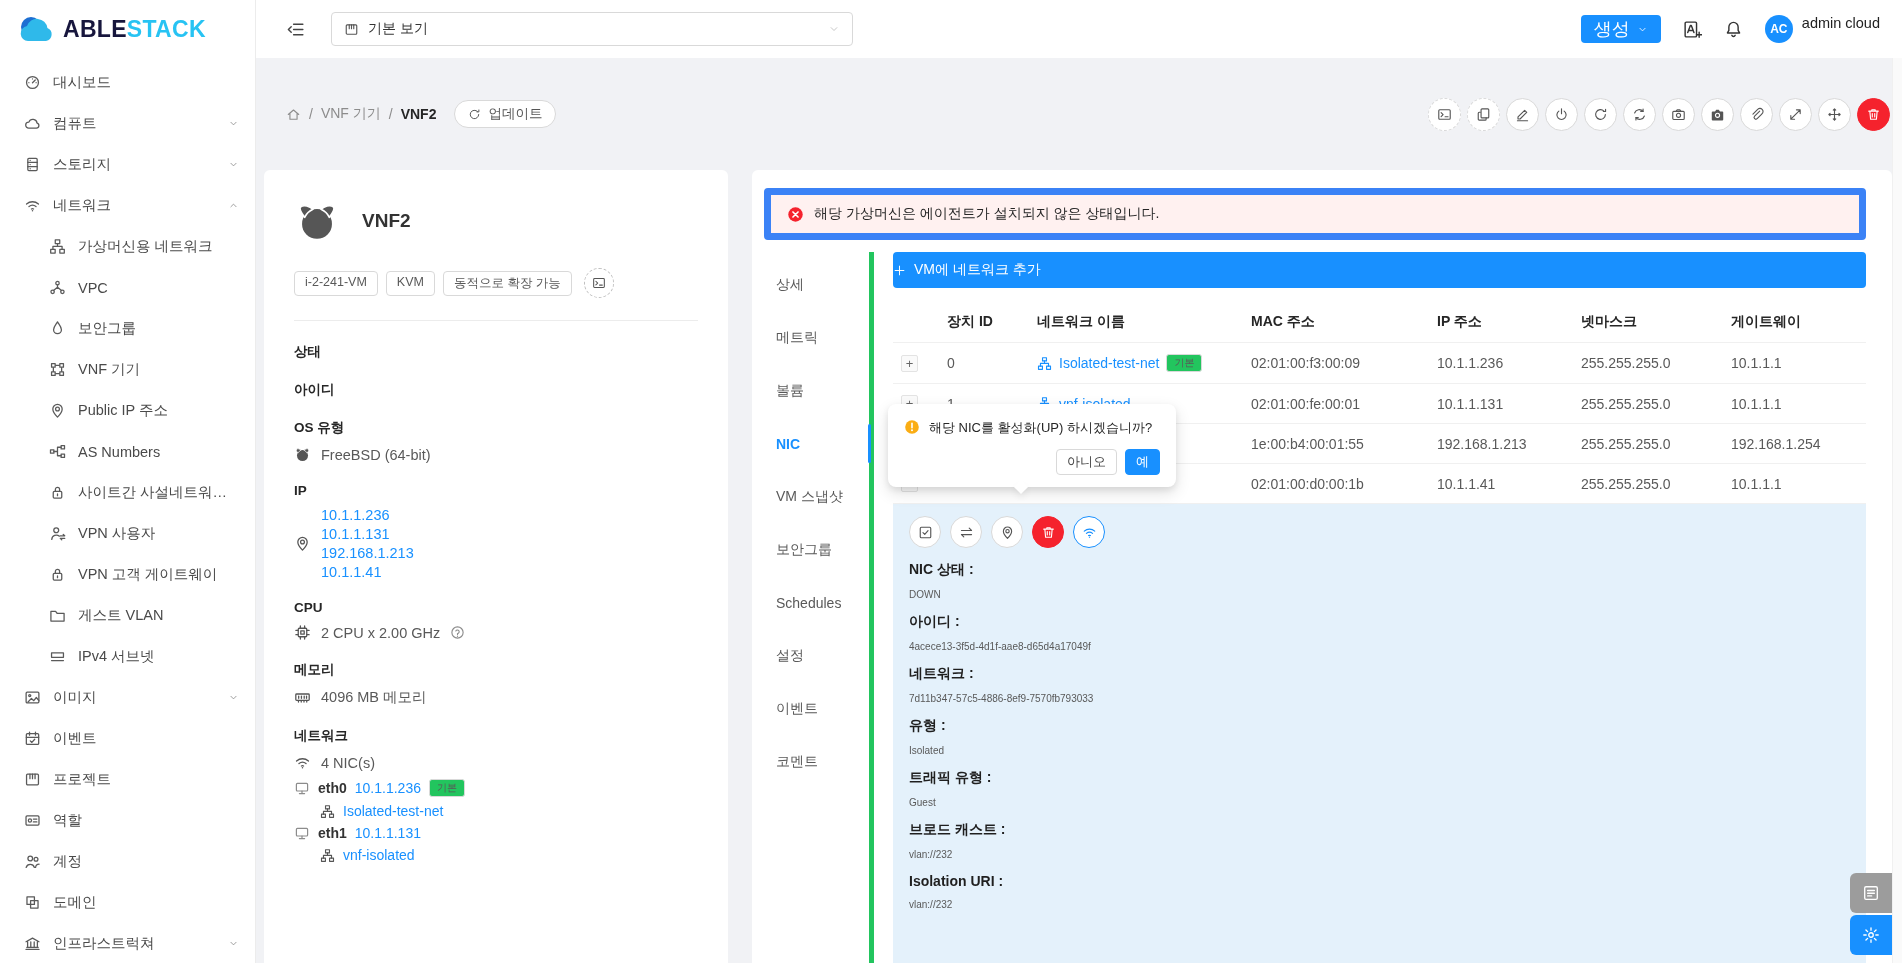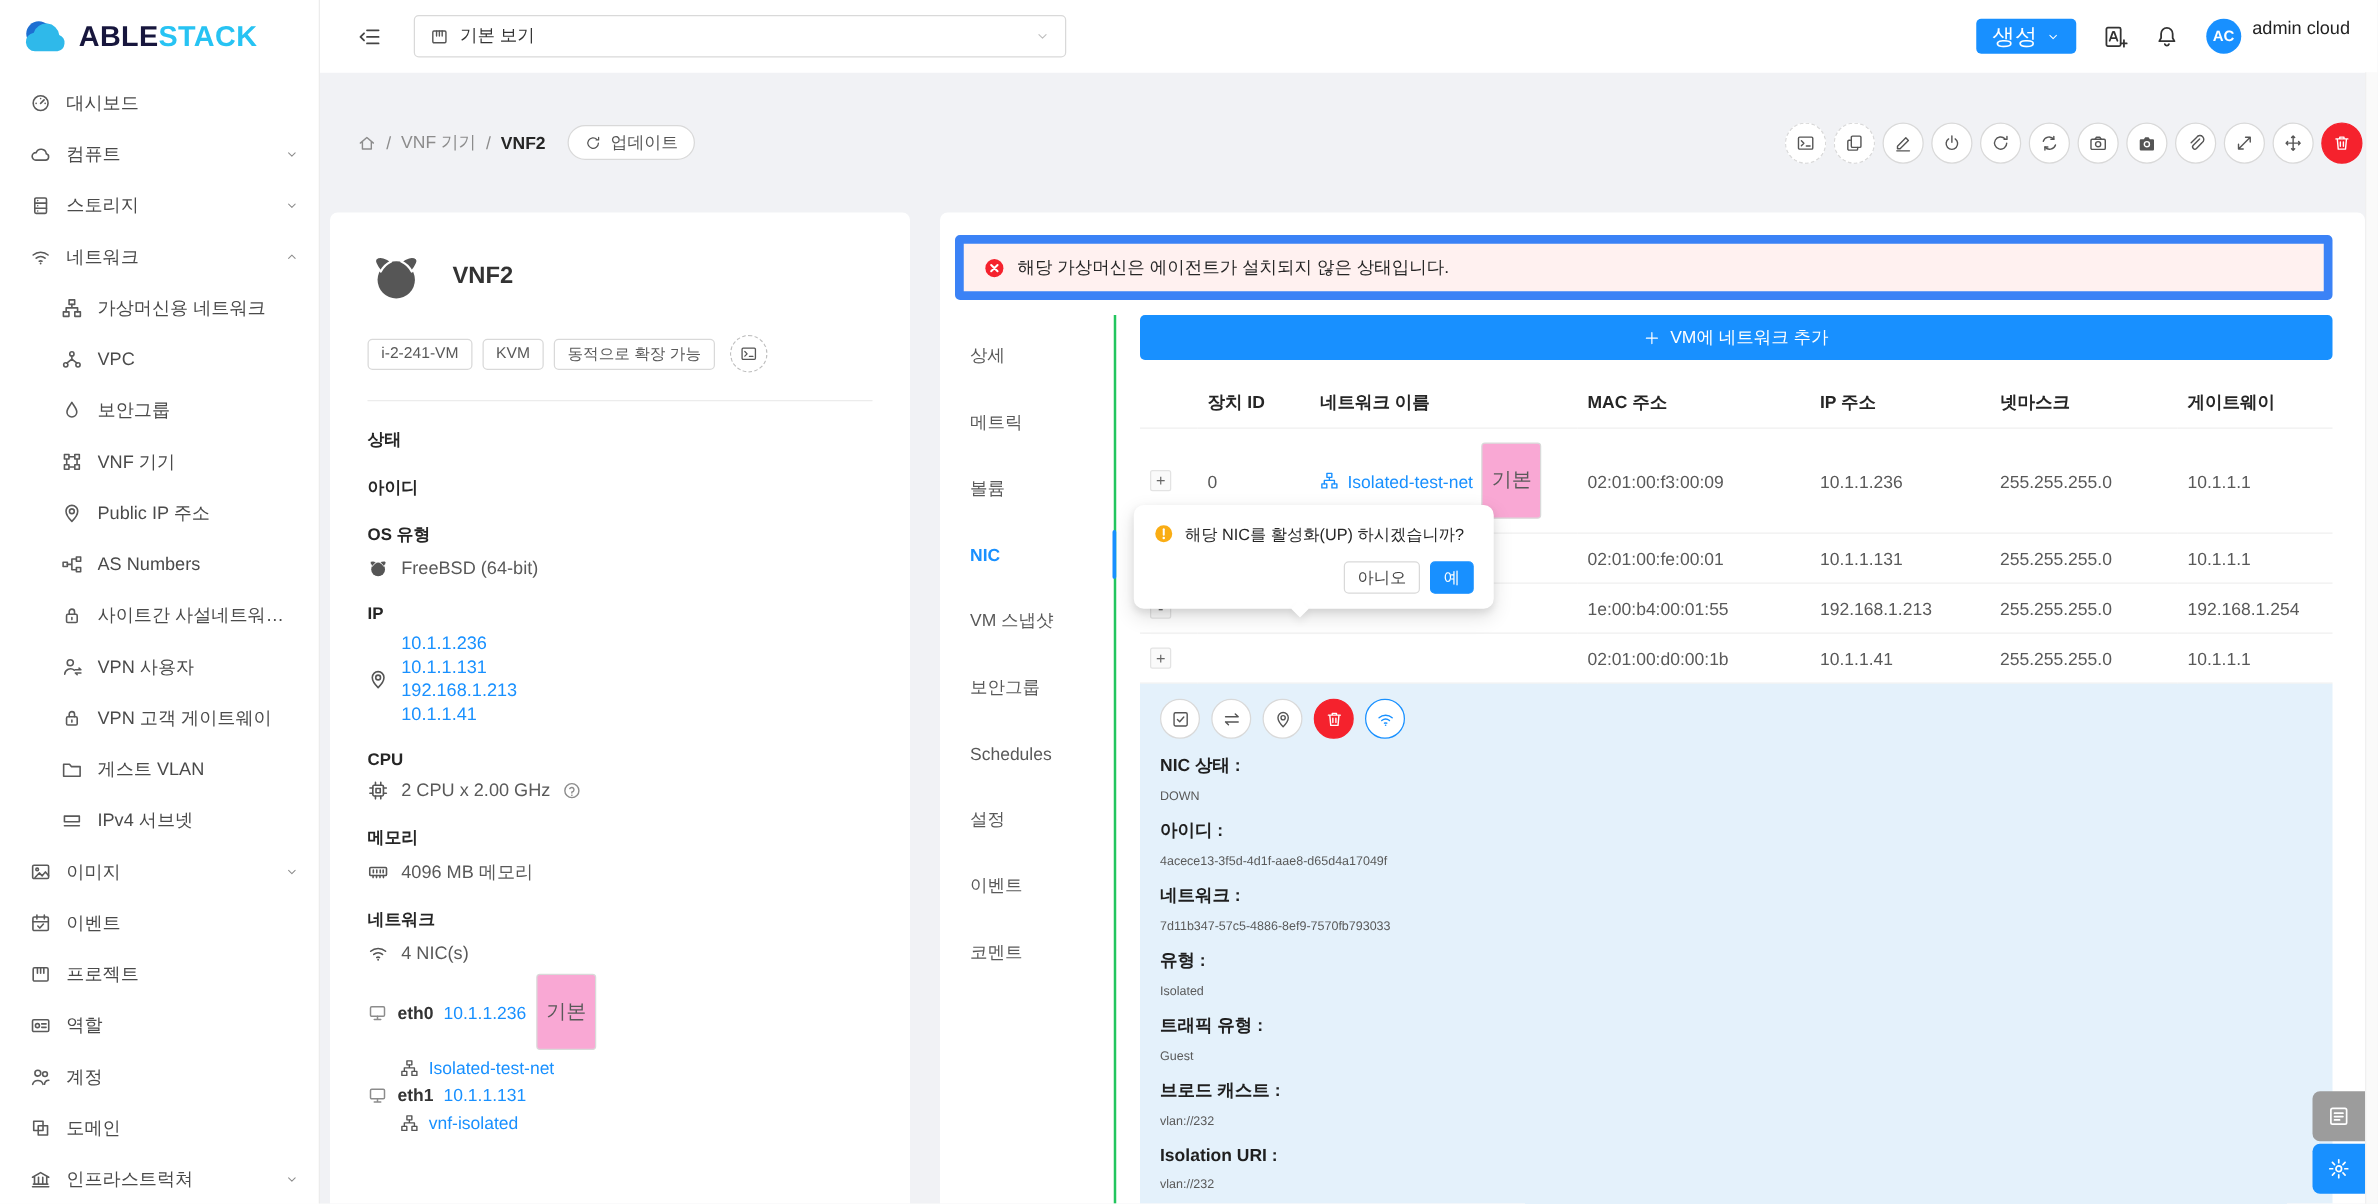--- a/index.html
+++ b/index.html
@@ -55,21 +55,21 @@
   .cards{ position:absolute; left:8px; top:112px; right:10px; bottom:0; display:flex; gap:24px; }
   .card{ background:#fff; border-radius:6px 6px 0 0; overflow:hidden; }
 
   
   .info-card{ width:464px; flex:none; padding:28px 30px; }
   .vm-head{ display:flex; align-items:center; gap:22px; }
   .vm-os-logo{ width:46px; height:46px; color:#565656; }
   .vm-title{ font-size:19px; color:#333; font-weight:700; }
   .vm-tags{ display:flex; align-items:center; gap:8px; margin-top:24px; flex-wrap:wrap; }
   .tag{ border:1px solid #d9d9d9; border-radius:4px; padding:3px 10px; font-size:12.5px; color:#595959; background:#fff; white-space:nowrap; }
-  .tag.small{ padding:19px 7px; font-size:16px; border-radius:3px; background:#f9a8d4; }
+  .tag.small{ padding:1px 7px; font-size:10px; border-radius:3px; background:#22c55e; }
   .console-circle{ width:30px; height:30px; border-radius:50%; border:1px dashed #bfbfbf; display:flex; align-items:center; justify-content:center; color:#555; margin-left:4px; cursor:pointer; }
   .console-circle .i{ width:14px; height:14px; }
   .divider{ border:none; border-top:1px solid #ececec; margin:22px 0; }
   .sec{ margin-bottom:20px; }
   .sec-label{ font-weight:700; color:#262626; font-size:13.5px; margin-bottom:9px; }
   .sec-row{ display:flex; align-items:center; gap:10px; color:#595959; font-size:14.5px; }
   .sec-row .sic{ width:17px; height:17px; color:#555; }
   .dot{ width:9px; height:9px; border-radius:50%; background:#52c41a; flex:none; }
   .link{ color:#1890ff; cursor:pointer; }
   .barcode-circle{ width:22px; height:22px; border-radius:50%; border:1px dashed #bfbfbf; display:flex; align-items:center; justify-content:center; color:#444; flex:none; }
@@ -81,26 +81,26 @@
   .nic-line .sic{ width:16px; height:16px; color:#8c8c8c; }
   .nic-line .name{ font-weight:700; color:#333; }
   .nic-sub{ display:flex; align-items:center; gap:8px; padding-left:26px; }
   .nic-sub .sic{ width:15px; height:15px; color:#555; }
 
   
   .detail-card{ flex:1; position:relative; display:flex; flex-direction:column; }
   .alert{ margin:18px 26px 12px 12px; background:#fff1f0; border:7px solid #3b82f6; border-radius:4px; min-height:46px; display:flex; align-items:center; gap:10px; padding:10px 16px; color:#262626; font-size:14px; flex:none; }
   .alert .i{ width:17px; height:17px; }
   .detail-body{ flex:1; display:flex; min-height:0; }
-  .tabs{ width:141px; flex:none; border-right:2px solid #22c55e; padding-top:6px; }
+  .tabs{ width:122px; flex:none; border-right:5px solid #22c55e; padding-top:6px; }
   .tab{ height:53px; display:flex; align-items:center; padding-left:24px; font-size:14px; color:#595959; cursor:pointer; position:relative; white-space:nowrap; }
   .tab.active{ color:#1890ff; font-weight:700; }
   .tab.active::after{ content:""; position:absolute; right:-2px; top:7px; bottom:7px; width:3px; background:#1890ff; border-radius:2px; }
   .tab-content{ flex:1; padding:0 26px 0 19px; position:relative; display:flex; flex-direction:column; min-height:0; }
-  .add-net-btn{ height:36px; background:#1890ff; border:none; border-radius:4px; color:#fff; font-size:14px; display:flex; align-items:center; justify-content:center; gap:8px; cursor:pointer; margin-bottom:14px; font-family:inherit; flex:none; }
+  .add-net-btn{ height:36px; background:#1890ff; border:none; border-radius:4px; color:#fff; font-size:14px; display:flex; align-items:center; gap:8px; cursor:pointer; margin-bottom:14px; font-family:inherit; flex:none; }
   .add-net-btn .i{ width:13px; height:13px; }
   table{ width:100%; border-collapse:collapse; table-layout:fixed; flex:none; }
   th{ font-weight:700; color:#262626; text-align:left; padding:11px 8px; border-bottom:1px solid #f0f0f0; font-size:14px; white-space:nowrap; }
   td{ padding:11px 8px; border-bottom:1px solid #f0f0f0; font-size:14px; color:#595959; white-space:nowrap; overflow:hidden; }
   .expand-box{ width:17px; height:17px; border:1px solid #e3e3e3; background:#fafafa; border-radius:2px; display:flex; align-items:center; justify-content:center; font-size:13px; color:#666; cursor:pointer; line-height:1; }
   .net-cell{ display:flex; align-items:center; gap:7px; }
   .net-cell .i{ width:15px; height:15px; color:#1890ff; }
 
   .nic-expanded{ flex:1; background:#e4f1fb; padding:12px 16px; overflow:hidden; }
   .nic-actions{ display:flex; gap:9px; margin-bottom:4px; }

